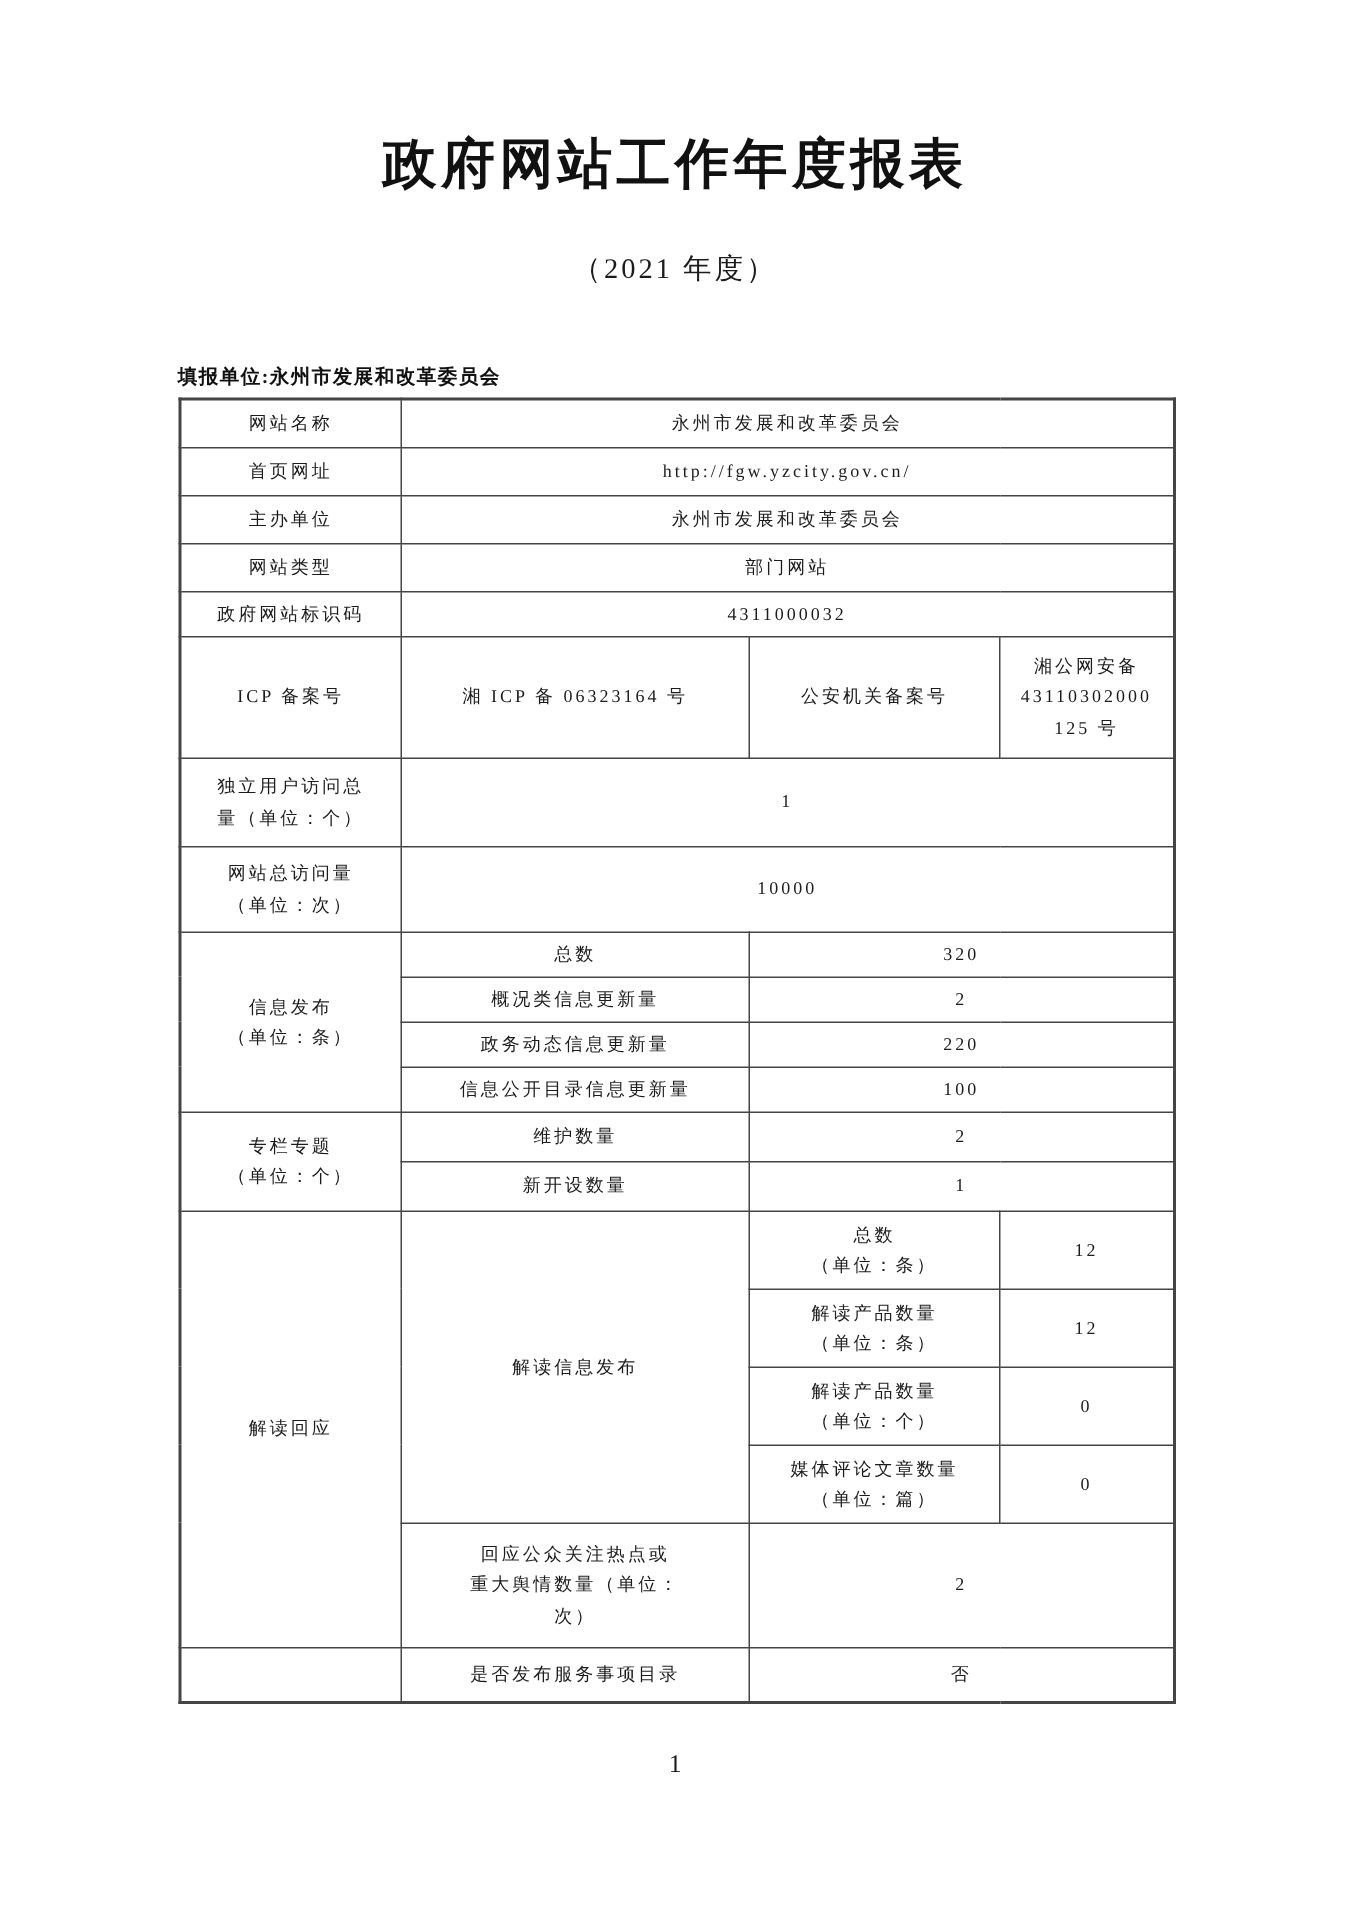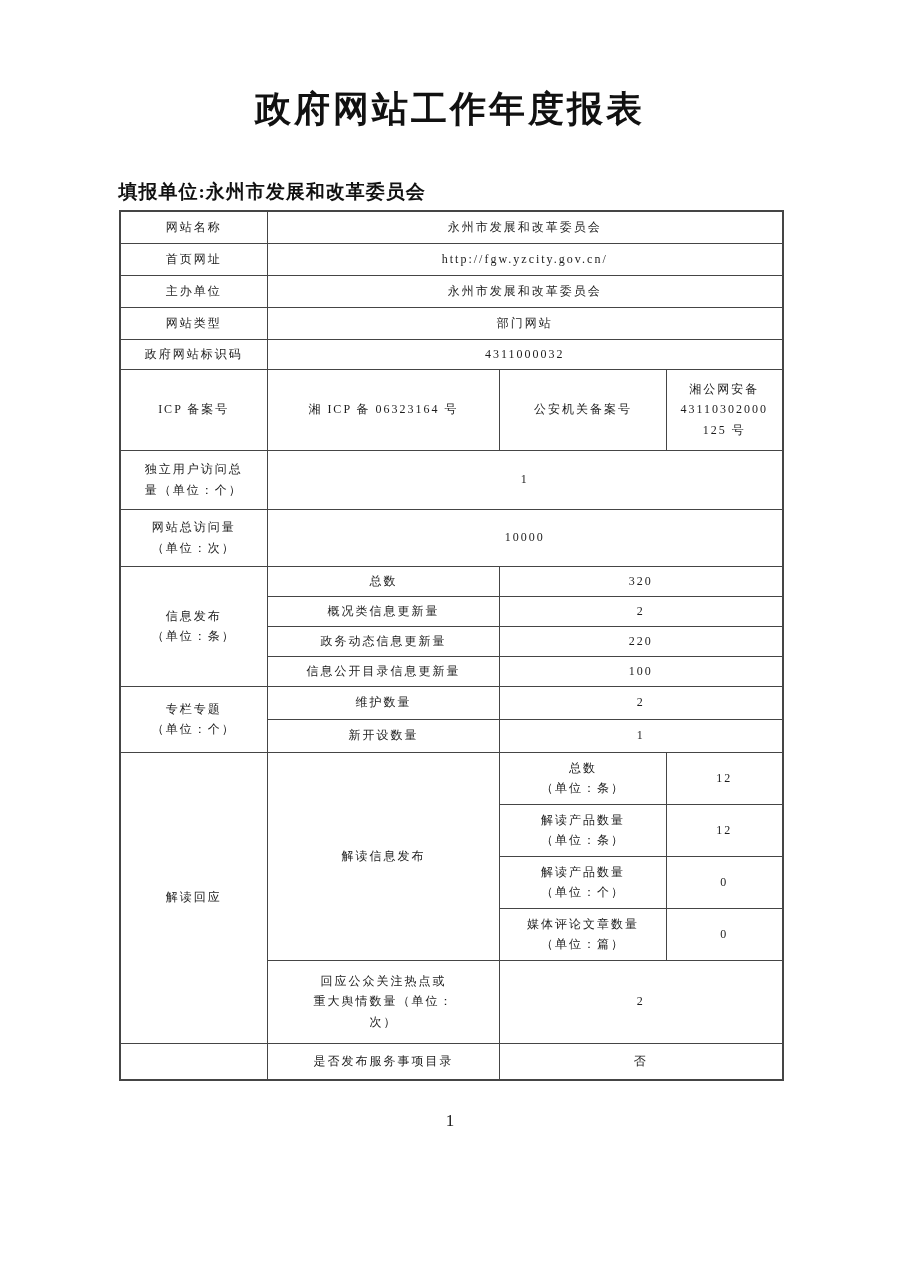--- a/index.html
+++ b/index.html
@@ -31,21 +31,21 @@
   }
   .subtitle {
     margin-top: 37px;
     font-size: 19px;
     letter-spacing: 2px;
     text-align: center;
     color: #1c1c1c;
   }
   .unit {
     margin-top: 50px;
-    font-size: 19px;
+    font-size: 13px;
     font-weight: 700;
     letter-spacing: 1px;
     text-align: left;
     color: #111111;
   }
   table.report {
     margin-top: 5px;
     border-collapse: collapse;
     table-layout: fixed;
     width: 663px;
@@ -80,20 +80,21 @@
     color: #1c1c1c;
   }
 </style>
 </head>
 <body>
 
 <div class="page">
 
   <h1 class="title">政府网站工作年度报表</h1>
 
+  <div class="subtitle">（2021 年度）</div>
 
   <div class="unit">填报单位:永州市发展和改革委员会</div>
 
   <table class="report">
     <colgroup>
       <col style="width:148px">
       <col style="width:232px">
       <col style="width:167px">
       <col style="width:116px">
     </colgroup>

